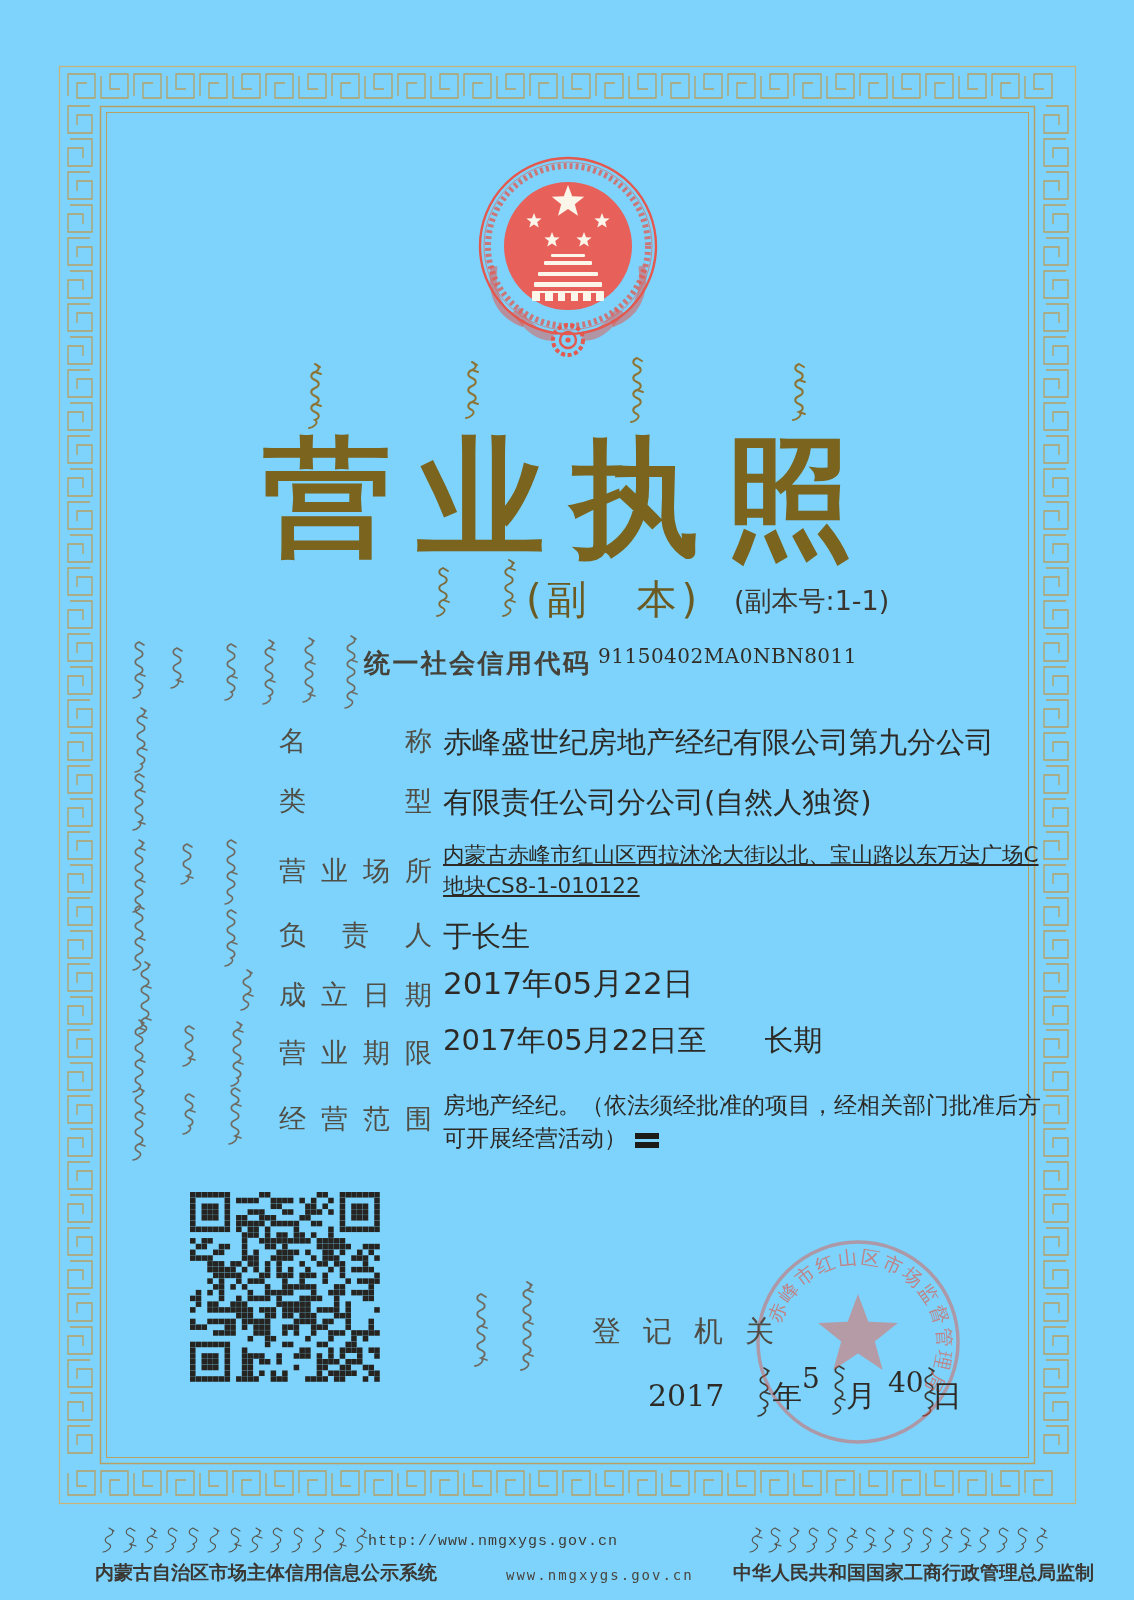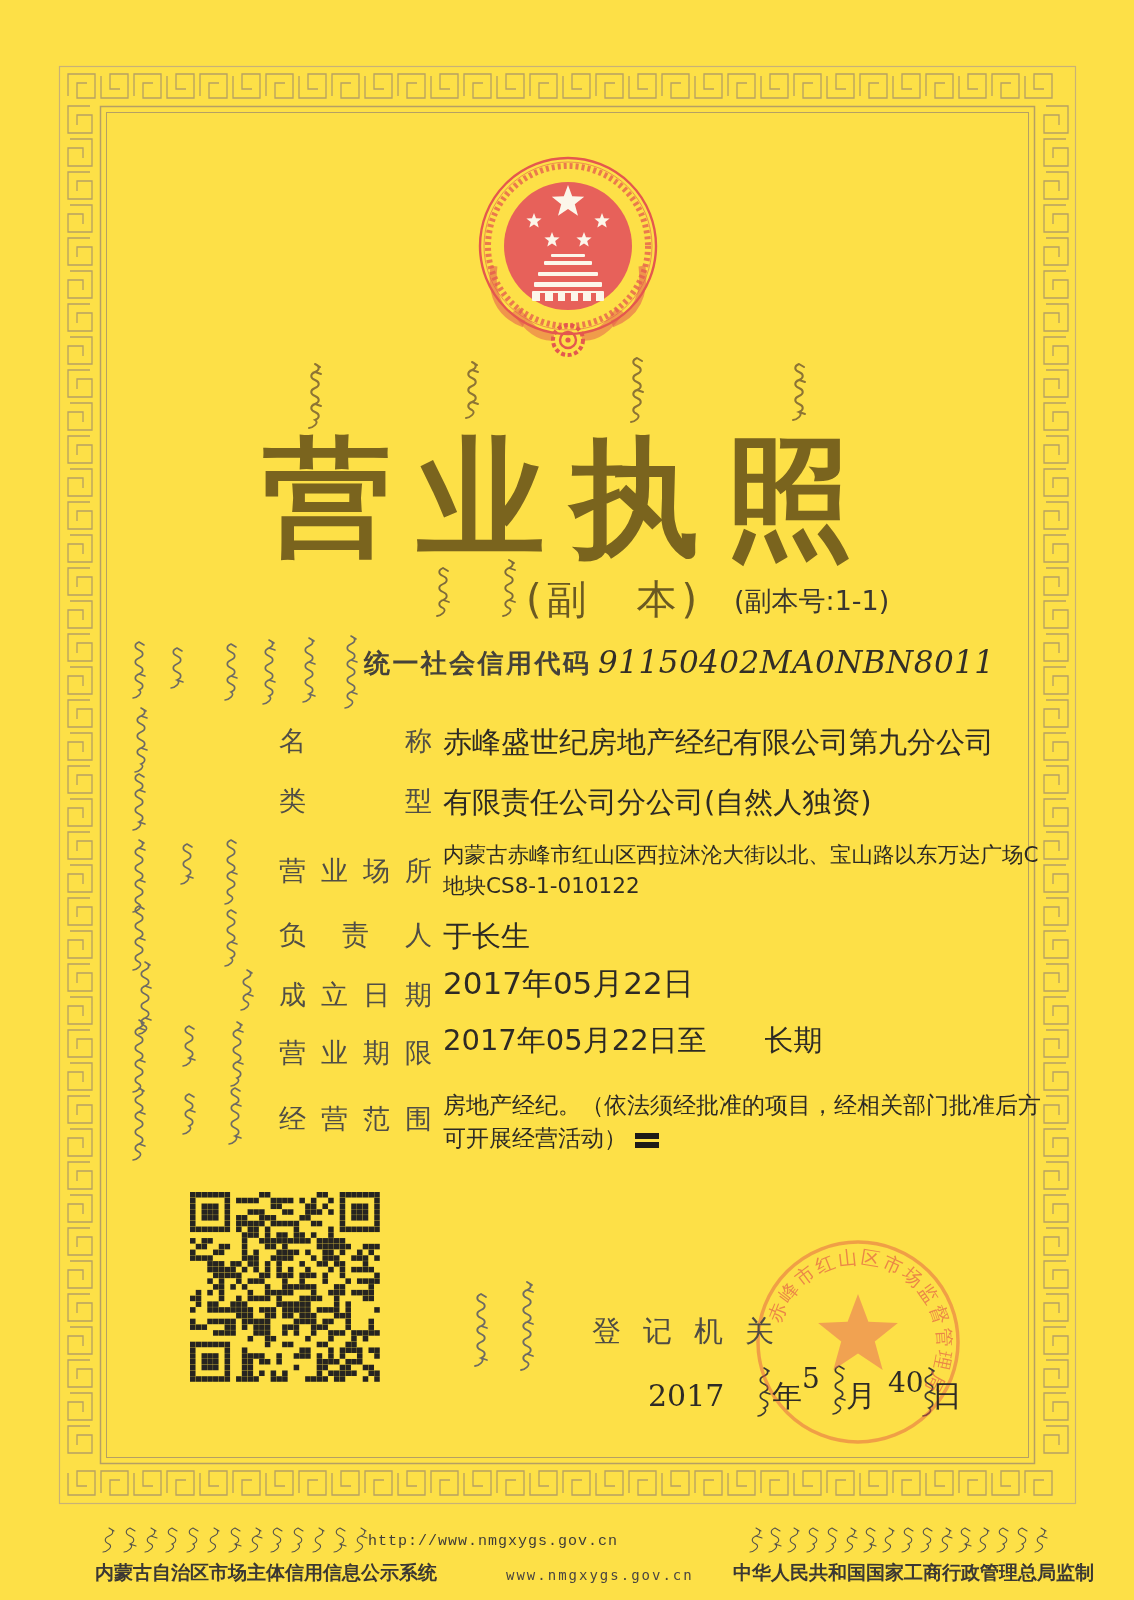--- a/index.html
+++ b/index.html
@@ -1,29 +1,29 @@
 <!DOCTYPE html>
 <html><head>
 <meta charset="utf-8">
 <style>
   html,body{margin:0;padding:0;background:#efe9d8;}
-  .page{position:relative;width:1134px;height:1600px;background:#fde047;
+  .page{position:relative;width:1134px;height:1600px;background:#7dd3fc;
         font-family:"DejaVu Sans",sans-serif;overflow:hidden;}
   .abs{position:absolute;}
   svg{display:block;}
 
   .title{left:263px;top:428px;width:610px;font-size:128px;font-weight:700;
          color:#7a641e;letter-spacing:26px;white-space:nowrap;line-height:1.1;}
   .subtitle{left:526px;top:572px;font-size:40px;color:#6b5a22;letter-spacing:5px;white-space:nowrap;}
   .copynum{left:734px;top:583px;font-size:27px;color:#3a362f;white-space:nowrap;}
 
   .cc-label{left:364px;top:646px;font-size:26px;font-weight:600;color:#45423a;
             letter-spacing:2.4px;white-space:nowrap;}
-  .cc-value{left:598px;top:644px;font-size:31px;color:#322e27;
-            font-family:"DejaVu Serif",serif;letter-spacing:.5px;white-space:nowrap;font-style:italic;}
+  .cc-value{left:598px;top:644px;font-size:20px;color:#322e27;
+            font-family:"DejaVu Serif",serif;letter-spacing:.5px;white-space:nowrap;}
 
   .flabel{position:absolute;left:279px;width:153px;display:flex;
           justify-content:space-between;font-size:27px;color:#514e46;}
   .fvalue{position:absolute;left:443px;font-size:29px;color:#2d2a25;line-height:1.35;}
   .fvalue .v2{margin-left:58px;}
   .end-mark{display:inline-block;width:24px;height:17px;vertical-align:-1px;margin-left:8px;}
   .end-mark i{display:block;height:6px;background:#1d1b17;margin-top:3px;}
 
   .reg-label{left:548px;top:1312px;font-size:29px;color:#4f4c44;
              letter-spacing:22px;white-space:nowrap;margin-left:44px;}
@@ -289,21 +289,21 @@
         <span>类</span>
         <span>型</span>
       </div>
       <div class="fvalue" style="top: 783px; font-size: 29px;">有限责任公司分公司(自然人独资)</div>
       <div class="flabel" style="top: 853px;">
         <span>营</span>
         <span>业</span>
         <span>场</span>
         <span>所</span>
       </div>
-      <div class="fvalue" style="top: 839px; font-size: 21.5px; width: 608px; line-height: 31px;">内蒙古赤峰市红山区西拉沐沦大街以北、宝山路以东万达广场C地块CS8-1-010122</div>
+      <div class="fvalue" style="top: 839px; font-size: 21.5px; width: 608px; line-height: 31px; text-decoration: underline;">内蒙古赤峰市红山区西拉沐沦大街以北、宝山路以东万达广场C地块CS8-1-010122</div>
       <div class="flabel" style="top: 917px;">
         <span>负</span>
         <span>责</span>
         <span>人</span>
       </div>
       <div class="fvalue" style="top: 917px; font-size: 29px;">于长生</div>
       <div class="flabel" style="top: 977px;">
         <span>成</span>
         <span>立</span>
         <span>日</span>

